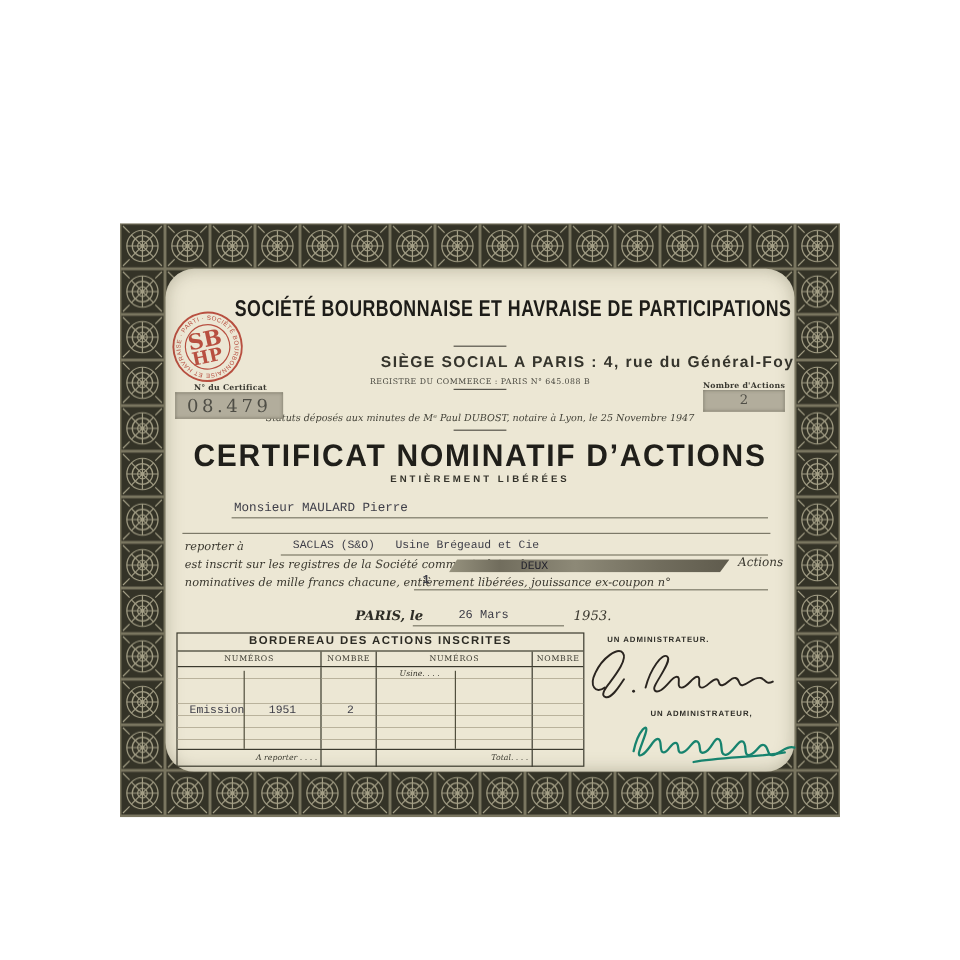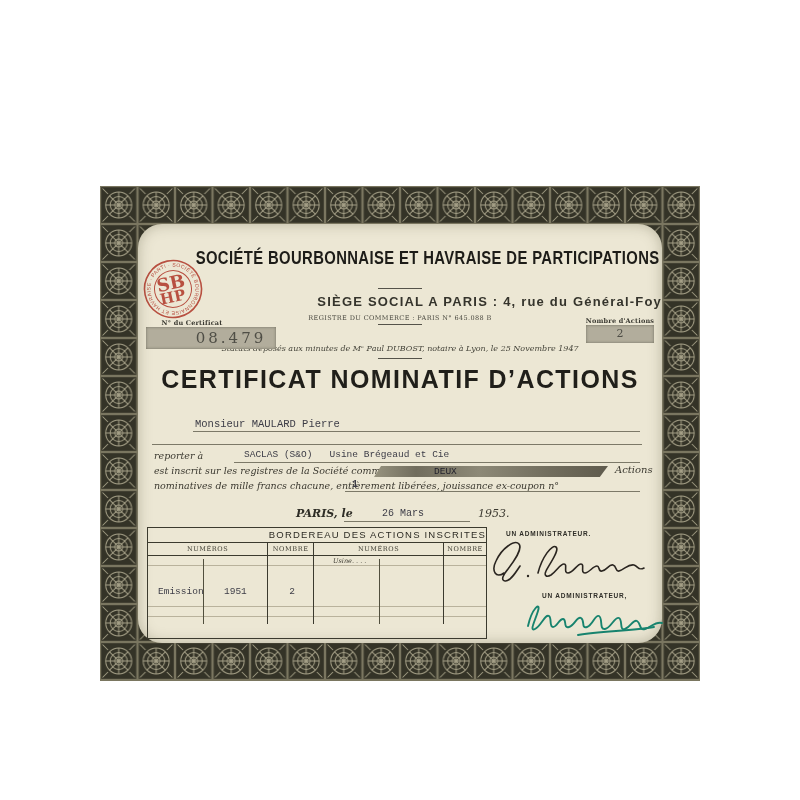--- a/index.html
+++ b/index.html
@@ -20,21 +20,21 @@
   .capital{top:51px;font-size:8px;letter-spacing:.2px;color:#3a392f;}
   .siege{top:70px;font-size:13px;font-weight:bold;letter-spacing:1.2px;color:#35342c;text-align:right;}
   .registre{top:90px;font-size:6.5px;letter-spacing:.4px;color:#4a4940;}
   .statuts{top:120px;font-size:8px;color:#45443a;}
   .maintitle{top:140px;font-size:26px;font-weight:bold;letter-spacing:1.5px;color:#201f1a;transform:scaleX(.96);transform-origin:center;}
   .mainsub{top:171px;font-size:8px;font-weight:bold;letter-spacing:2.5px;color:#34332b;}
   .lbl-sm{font-family:"DejaVu Serif",serif;font-size:6.5px;font-weight:bold;color:#3b3a32;letter-spacing:.2px;text-align:center;}
   .graybox{background:#b2ad9c;box-shadow:inset 0 0 3px rgba(60,58,44,.55);text-align:center;font-family:"DejaVu Serif",serif;color:#4f4e46;}
   .strip{background:linear-gradient(90deg,#97937f,#716d5d 18%,#8d8977 45%,#716d5d 75%,#5f5b4d);clip-path:polygon(3% 0,100% 0,96.5% 100%,0 100%);}
   .table{position:absolute;left:9px;top:303px;width:340px;height:112px;border:1.5px solid #3b3a2e;box-sizing:border-box;}
-  .t-title{height:14px;line-height:14px;text-align:right;font-size:9.5px;font-weight:normal;letter-spacing:1.2px;color:#2c2b24;border-bottom:1.5px solid #3b3a2e;}
+  .t-title{height:14px;line-height:14px;text-align:center;font-size:9.5px;font-weight:bold;letter-spacing:1.2px;color:#2c2b24;border-bottom:1.5px solid #3b3a2e;}
   .t-colhead{display:flex;height:12px;border-bottom:1px solid #3b3a2e;}
   .t-colhead > div{box-sizing:border-box;border-right:1px solid #3b3a2e;font-family:"DejaVu Serif",serif;font-size:6.5px;letter-spacing:.6px;color:#3c3b31;text-align:center;line-height:12px;}
   .t-body{position:relative;display:flex;height:68px;}
   .t-body > .bcol{box-sizing:border-box;border-right:1px solid #3b3a2e;background:repeating-linear-gradient(to bottom,transparent 0,transparent 9.4px,#b9b29c 9.4px,#b9b29c 10.1px);}
   .t-foot{display:flex;height:14px;border-top:1px solid #3b3a2e;}
   .t-foot > div{box-sizing:border-box;border-right:1px solid #3b3a2e;font-family:"DejaVu Serif",serif;font-style:italic;font-size:6.5px;color:#3c3b31;text-align:right;line-height:13px;padding-right:3px;}
   .w1{width:121px;}.w2{width:46px;}.w3{width:131px;}.w4{width:42px;border-right:none !important;}
   .innerline{position:absolute;width:1px;background:#514f3e;}
   .siglabel{font-size:6.5px;font-weight:bold;letter-spacing:.8px;color:#2f2e28;}
   .stamp{mix-blend-mode:multiply;transform:rotate(-12deg);opacity:.92;}
@@ -67,38 +67,39 @@
 
       <div class="abs ctr nowrap company">SOCIÉTÉ BOURBONNAISE ET HAVRAISE DE PARTICIPATIONS</div>
       <div class="rule" style="left:240px;width:44px;top:64px;"></div>
       <div class="abs ctr nowrap siege">SIÈGE SOCIAL A PARIS : 4, rue du Général-Foy</div>
       <div class="abs ctr nowrap serif registre">REGISTRE DU COMMERCE : PARIS N° 645.088 B</div>
       <div class="rule" style="left:240px;width:44px;top:100px;"></div>
       <div class="abs ctr nowrap ital statuts">Statuts déposés aux minutes de Mᵉ Paul DUBOST, notaire à Lyon, le 25 Novembre 1947</div>
       <div class="rule" style="left:240px;width:44px;top:134px;"></div>
 
       <div class="abs lbl-sm" style="left:8px;top:95px;width:92px;">N° du Certificat</div>
-      <div class="abs graybox" style="left:8px;top:103px;width:90px;height:22px;line-height:22px;font-size:15px;letter-spacing:3px;padding-left:40px;">08.479</div>
+      <div class="abs graybox" style="left:8px;top:103px;width:90px;height:22px;line-height:22px;font-size:15px;letter-spacing:3px;">08.479</div>
       <div class="abs lbl-sm" style="left:444px;top:93px;width:76px;">Nombre d'Actions</div>
       <div class="abs graybox" style="left:448px;top:101px;width:68px;height:18px;line-height:18px;font-size:11px;">2</div>
 
       <svg class="abs stamp" style="left:3px;top:33px;" width="64" height="64" viewBox="0 0 64 64">
         <defs>
             <path id="ringpath" d="M32,9.5 a22.5,22.5 0 1,1 -0.01,0" fill="none"></path>
           </defs>
         <circle cx="32" cy="32" r="28.5" fill="none" stroke="#c2493e" stroke-width="1.6"></circle>
         <circle cx="32" cy="32" r="18.5" fill="none" stroke="#c2493e" stroke-width="1"></circle>
         <text font-family="Liberation Sans, sans-serif" font-size="5.1" fill="#c2493e" letter-spacing=".4">
           <textPath href="#ringpath">· SOCIÉTÉ BOURBONNAISE ET HAVRAISE · PARTICIPATIONS</textPath>
         </text>
         <text x="31" y="32" text-anchor="middle" font-family="DejaVu Serif, serif" font-weight="bold" font-size="18" fill="#c2493e">SB</text>
         <text x="30" y="45" text-anchor="middle" font-family="DejaVu Serif, serif" font-weight="bold" font-size="15" fill="#c2493e">HP</text>
       </svg>
 
       <div class="abs ctr nowrap maintitle">CERTIFICAT NOMINATIF D’ACTIONS</div>
+      <div class="abs ctr nowrap mainsub">ENTIÈREMENT LIBÉRÉES</div>
 
       <div class="abs mono" style="left:57px;top:194px;font-size:10.5px;">Monsieur MAULARD Pierre</div>
       <div class="rule lt" style="left:55px;width:447px;top:207px;"></div>
       <div class="rule lt" style="left:14px;width:490px;top:220px;"></div>
 
       <div class="abs ital nowrap" style="left:16px;top:226px;font-size:9.5px;">reporter à</div>
       <div class="abs mono" style="left:106px;top:225px;font-size:9.5px;">SACLAS (S&amp;O)   Usine Brégeaud et Cie</div>
       <div class="rule lt" style="left:96px;width:406px;top:238px;"></div>
 
       <div class="abs ital nowrap" style="left:16px;top:241px;font-size:9.5px;">est inscrit sur les registres de la Société comme titulaire de</div>
@@ -130,20 +131,26 @@
           <div class="bcol w2"></div>
           <div class="bcol w3"></div>
           <div class="bcol w4"></div>
           <div class="innerline" style="left:55px;top:3px;height:65px;"></div>
           <div class="innerline" style="left:231px;top:3px;height:65px;"></div>
           <div class="abs ital nowrap" style="left:185px;top:1px;font-size:6.5px;">Usine. . . .</div>
           <div class="abs mono" style="left:10px;top:30px;font-size:9.5px;">Emission</div>
           <div class="abs mono" style="left:76px;top:30px;font-size:9.5px;">1951</div>
           <div class="abs mono" style="left:121px;top:30px;width:46px;text-align:center;font-size:9.5px;">2</div>
         </div>
+        <div class="t-foot">
+          <div class="w1">A reporter . . . .</div>
+          <div class="w2"></div>
+          <div class="w3">Total. . . .</div>
+          <div class="w4"></div>
+        </div>
       </div>
 
       <div class="abs siglabel nowrap" style="left:368px;top:306px;">UN ADMINISTRATEUR.</div>
       <svg class="abs" style="left:350px;top:311px;" width="160" height="52" viewBox="0 0 160 52">
         <g fill="none" stroke="#2a2520" stroke-width="1.6" stroke-linecap="round">
           <path d="M16,38 C8,44 3,36 8,26 C14,13 27,4 31,9 C35,14 26,26 20,34 C16,39 12,45 17,46 C22,47 28,37 32,31"></path>
           <circle cx="40" cy="41" r="1.2" fill="#2a2520" stroke="none"></circle>
           <path d="M50,38 C54,22 64,9 68,12 C72,15 62,28 58,36 C56,40 58,43 63,40 C69,36 72,29 76,29 C80,29 75,38 80,38 C85,38 89,29 93,29 C97,29 92,38 97,38 C101,38 105,31 109,31 C112,31 110,37 114,36 C119,35 121,29 125,30 C129,31 127,37 131,36 C137,34 140,29 146,30 C150,31 150,36 156,33"></path>
         </g>
       </svg>

